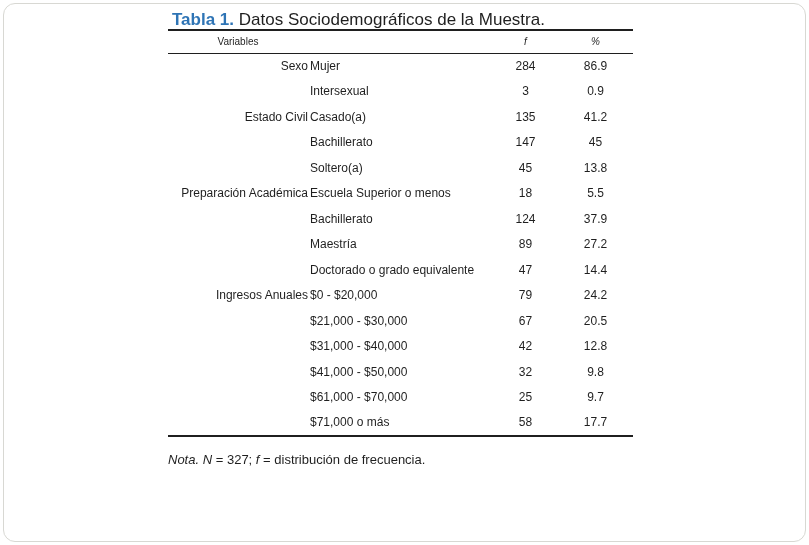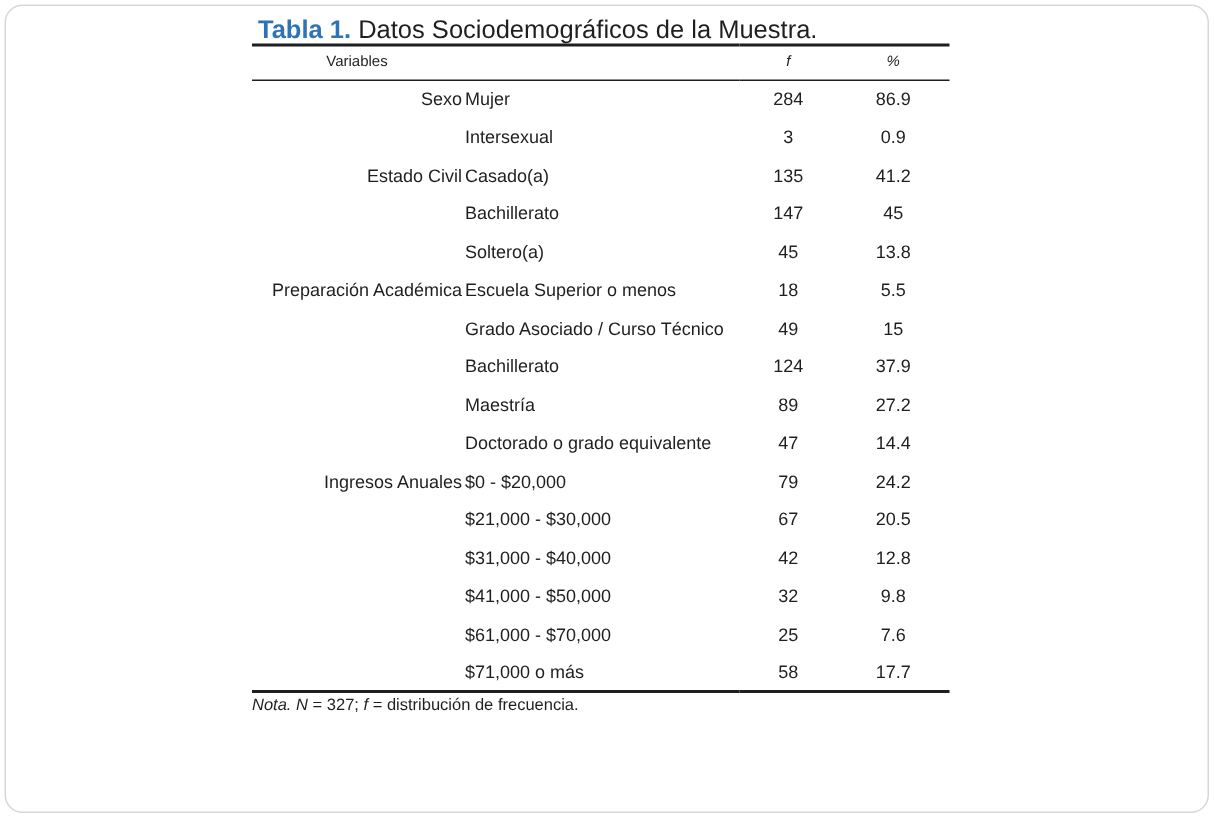--- a/index.html
+++ b/index.html
@@ -62,22 +62,22 @@
   td.col-variable {
     text-align: right;
     padding-left: 4px;
   }
   td.col-level {
     text-align: left;
     padding-left: 2px;
   }
   td.col-f, td.col-pct { text-align: center; }
   .note {
-    margin-top: 2px;
-    font-size: 11px;
+    margin-top: 15px;
+    font-size: 13px;
     white-space: nowrap;
   }
   .note .it { font-style: italic; }
 </style>
 </head>
 <body>
 
 <div class="page-frame"></div>
 
 <div class="content">
@@ -134,26 +134,20 @@
     <td class="col-pct">13.8</td>
   </tr>
         <tr>
     <td class="col-variable">Preparación Académica</td>
     <td class="col-level">Escuela Superior o menos</td>
     <td class="col-f">18</td>
     <td class="col-pct">5.5</td>
   </tr>
         <tr>
     <td class="col-variable"></td>
-    <td class="col-level">Grado Asociado / Curso Técnico</td>
-    <td class="col-f">49</td>
-    <td class="col-pct">15</td>
-  </tr>
-        <tr>
-    <td class="col-variable"></td>
     <td class="col-level">Bachillerato</td>
     <td class="col-f">124</td>
     <td class="col-pct">37.9</td>
   </tr>
         <tr>
     <td class="col-variable"></td>
     <td class="col-level">Maestría</td>
     <td class="col-f">89</td>
     <td class="col-pct">27.2</td>
   </tr>
@@ -184,21 +178,21 @@
         <tr>
     <td class="col-variable"></td>
     <td class="col-level">$41,000 - $50,000</td>
     <td class="col-f">32</td>
     <td class="col-pct">9.8</td>
   </tr>
         <tr>
     <td class="col-variable"></td>
     <td class="col-level">$61,000 - $70,000</td>
     <td class="col-f">25</td>
-    <td class="col-pct">7.6</td>
+    <td class="col-pct">9.7</td>
   </tr>
         <tr>
     <td class="col-variable"></td>
     <td class="col-level">$71,000 o más</td>
     <td class="col-f">58</td>
     <td class="col-pct">17.7</td>
   </tr>
       </tbody>
   </table>
 

